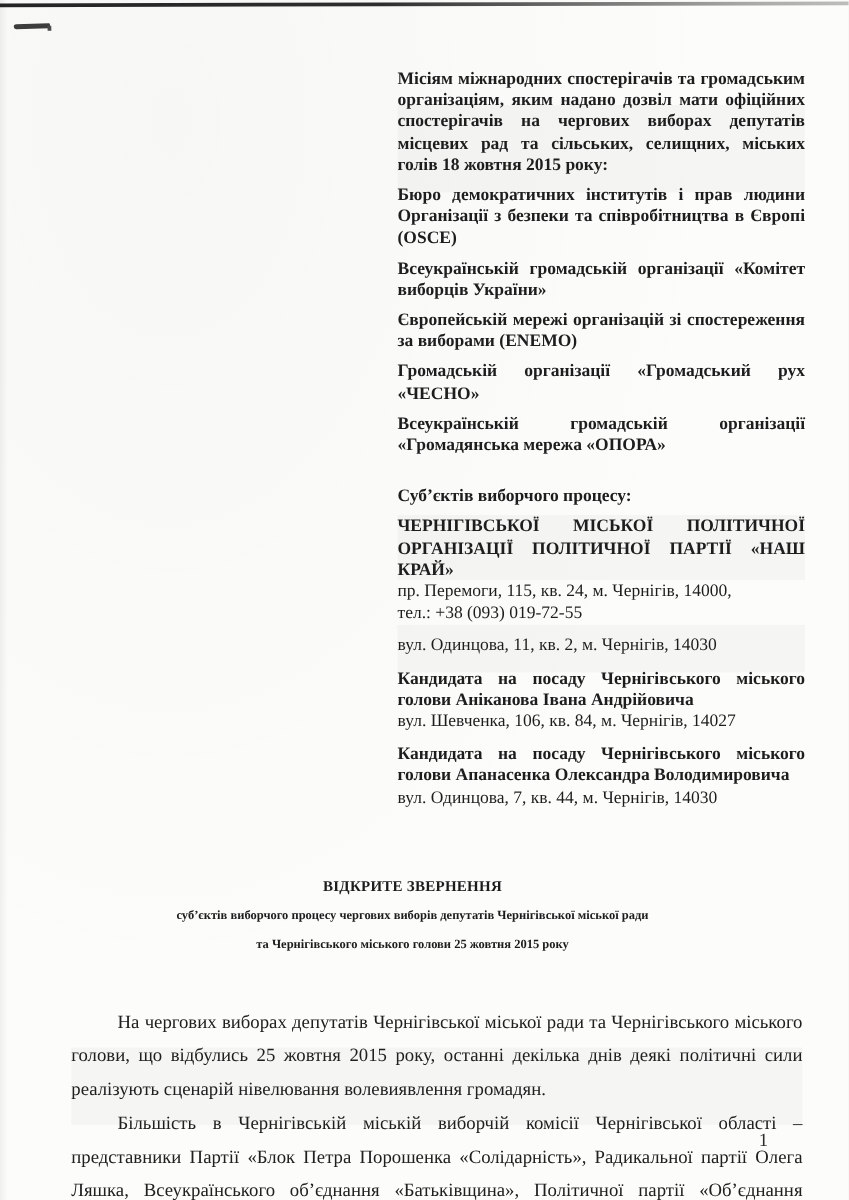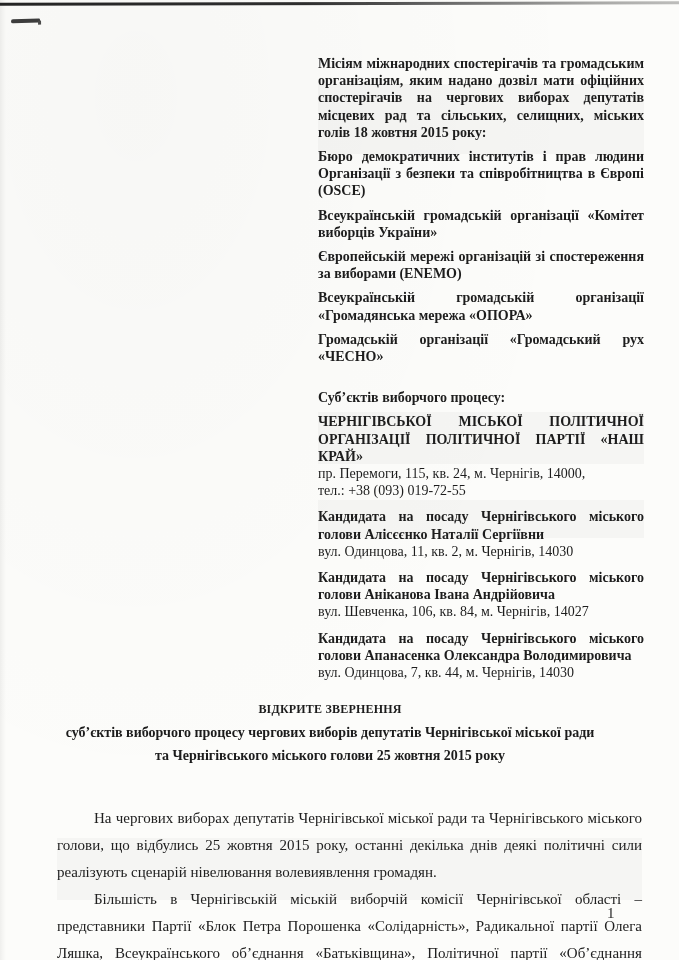--- a/index.html
+++ b/index.html
@@ -51,21 +51,21 @@
   .party-phone { margin-bottom: 0 !important; }
   .cand { margin-top: 9px; }
   .cand .title { font-weight: bold; margin-bottom: 0; }
 
   
   .title-block {
     position: absolute; left: 45px; top: 698px; width: 570px;
     text-align: center; font-weight: bold; color: #1c1c1c;
   }
   .title-block .t1 { font-size: 12px; line-height: 23px; letter-spacing: 0.2px; }
-  .title-block .t2 { font-size: 14px; line-height: 23px; }
+  .title-block .t2 { font-size: 10px; line-height: 23px; }
 
   
   .body-text {
     position: absolute; left: 57px; top: 805px; width: 585px;
     font-size: 15px; line-height: 27px;
     text-align: justify; color: #202020;
   }
   .body-text p { margin: 0; text-indent: 37px; }
 
   .page-number {
@@ -84,31 +84,30 @@
   <div class="shade" style="left:318px; top:84px;  width:326px; height:70px;"></div>
   <div class="shade" style="left:318px; top:412px; width:326px; height:52px;"></div>
   <div class="shade" style="left:318px; top:500px; width:326px; height:38px;"></div>
   <div class="shade" style="left:57px;  top:838px; width:585px; height:62px;"></div>
 
   <div class="addr-col">
     <p class="bold">Місіям міжнародних спостерігачів та громадським організаціям, яким надано дозвіл мати офіційних спостерігачів на чергових виборах депутатів місцевих рад та сільських, селищних, міських голів 18 жовтня 2015 року:</p>
     <p class="bold">Бюро демократичних інститутів і прав людини Організації з безпеки та співробітництва в Європі (OSCE)</p>
     <p class="bold">Всеукраїнській громадській організації «Комітет виборців України»</p>
     <p class="bold">Європейській мережі організацій зі спостереження за виборами (ENEMO)</p>
+    <p class="bold">Громадській організації «Громадський рух «ЧЕСНО»</p>
     <p class="bold">Всеукраїнській громадській організації «Громадянська мережа «ОПОРА»</p>
-    <p class="bold">Громадській організації «Громадський рух «ЧЕСНО»</p>
 
     <p class="subjects-heading">Суб’єктів виборчого процесу:</p>
 
     <p class="bold party-name">ЧЕРНІГІВСЬКОЇ МІСЬКОЇ ПОЛІТИЧНОЇ ОРГАНІЗАЦІЇ ПОЛІТИЧНОЇ ПАРТІЇ «НАШ КРАЙ»</p>
     <p class="reg">пр. Перемоги, 115, кв. 24, м. Чернігів, 14000,</p>
     <p class="reg party-phone">тел.: +38 (093) 019-72-55</p>
 
     <div class="cand">
-      <p class="title">Кандидата на посаду Чернігівського міського голови Алісєєнко Наталії Сергіївни</p>
       <p class="reg">вул. Одинцова, 11, кв. 2, м. Чернігів, 14030</p>
     </div>
     <div class="cand">
       <p class="title">Кандидата на посаду Чернігівського міського голови Аніканова Івана Андрійовича</p>
       <p class="reg">вул. Шевченка, 106, кв. 84, м. Чернігів, 14027</p>
     </div>
     <div class="cand">
       <p class="title">Кандидата на посаду Чернігівського міського голови Апанасенка Олександра Володимировича</p>
       <p class="reg">вул. Одинцова, 7, кв. 44, м. Чернігів, 14030</p>
     </div>

